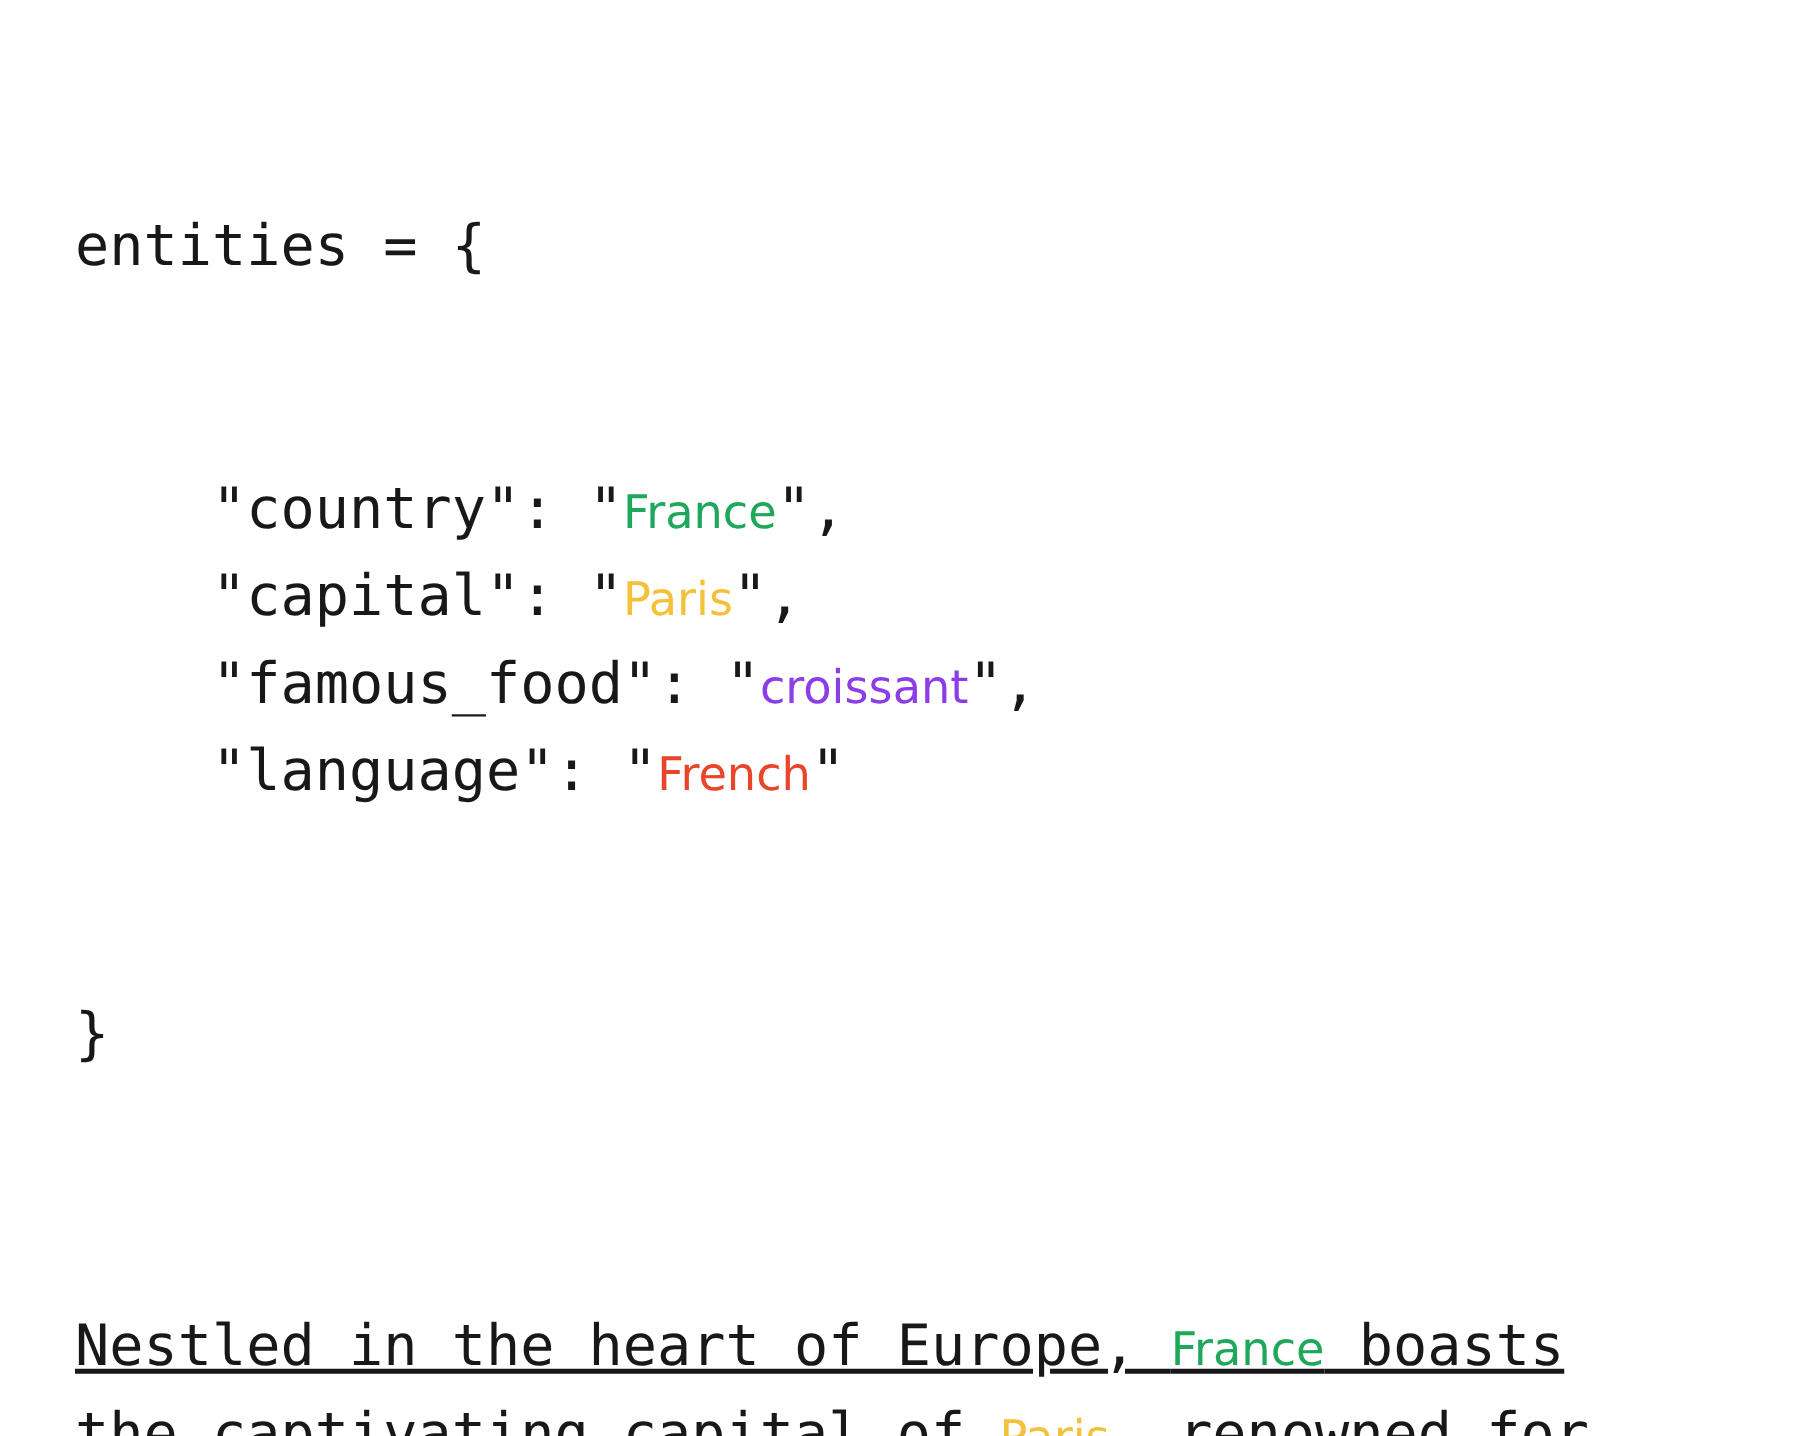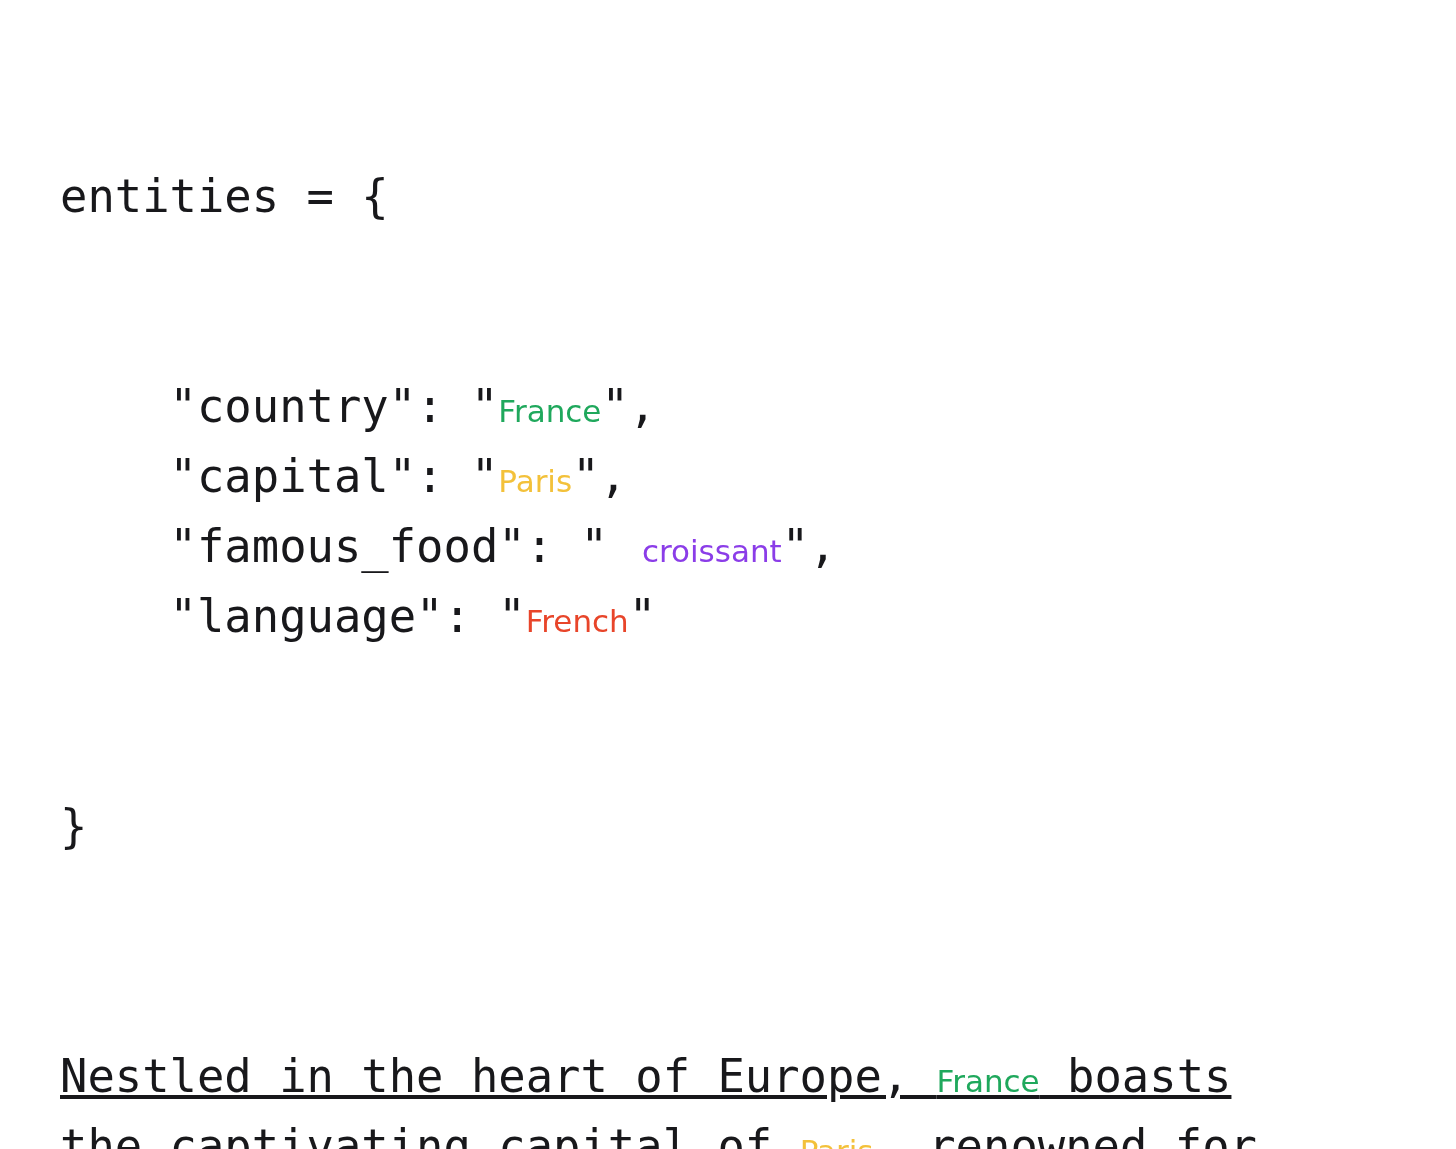--- a/index.html
+++ b/index.html
@@ -42,25 +42,25 @@
     color: #18181b;
   }
   .code-line {
     white-space: pre;
     height: 70px;
   }
 
   
   .hl {
     font-family: "DejaVu Sans", "Liberation Sans", sans-serif;
-    font-size: 31px;
+    font-size: 37px;
   }
   .hl-green  { color: #1fa85c; }
   .hl-yellow { color: #f3c13a; }
-  .hl-purple { color: #8b3de8; margin-left: 34px; }
+  .hl-purple { color: #8b3de8; }
   .hl-red    { color: #e8452a; text-align: right; }
 
   
   .prose {
     margin-top: 40px;
     font-family: "DejaVu Sans Mono", "Liberation Mono", monospace;
     font-size: 45.5px;
     line-height: 70px;
     white-space: pre;
     color: #18181b;

